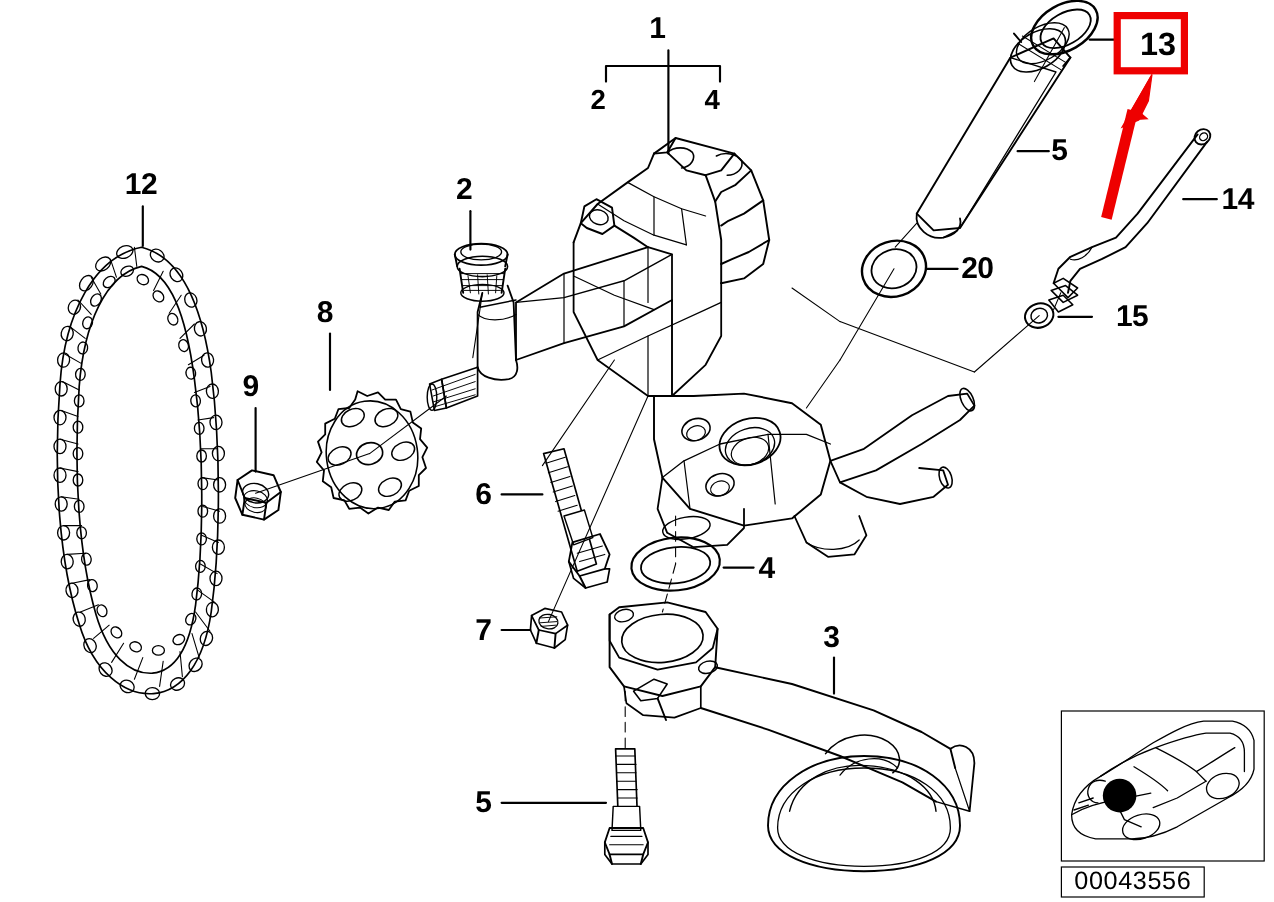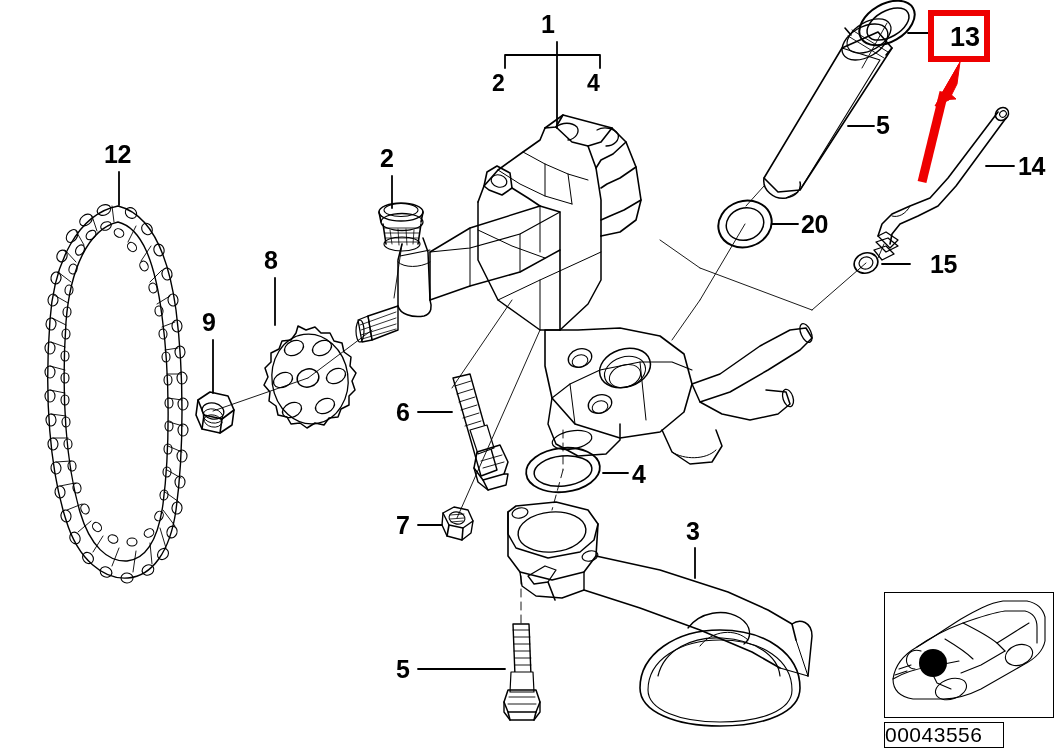--- a/index.html
+++ b/index.html
@@ -59,20 +59,21 @@
     border: 1.5px solid #000000;
     background: #ffffff;
   }
   #thumb-id-box {
     position: absolute;
     box-sizing: border-box;
     border: 1.5px solid #000000;
     background: #ffffff;
     display: flex;
     align-items: center;
+    justify-content: center;
   }
   #thumb-id-text {
     font-family: "Liberation Sans", sans-serif;
     font-size: 21px;
     font-weight: normal;
     letter-spacing: 0.5px;
     color: #000000;
   }
   #thumb-svg { position:absolute; left:0; top:0; }
 </style>

